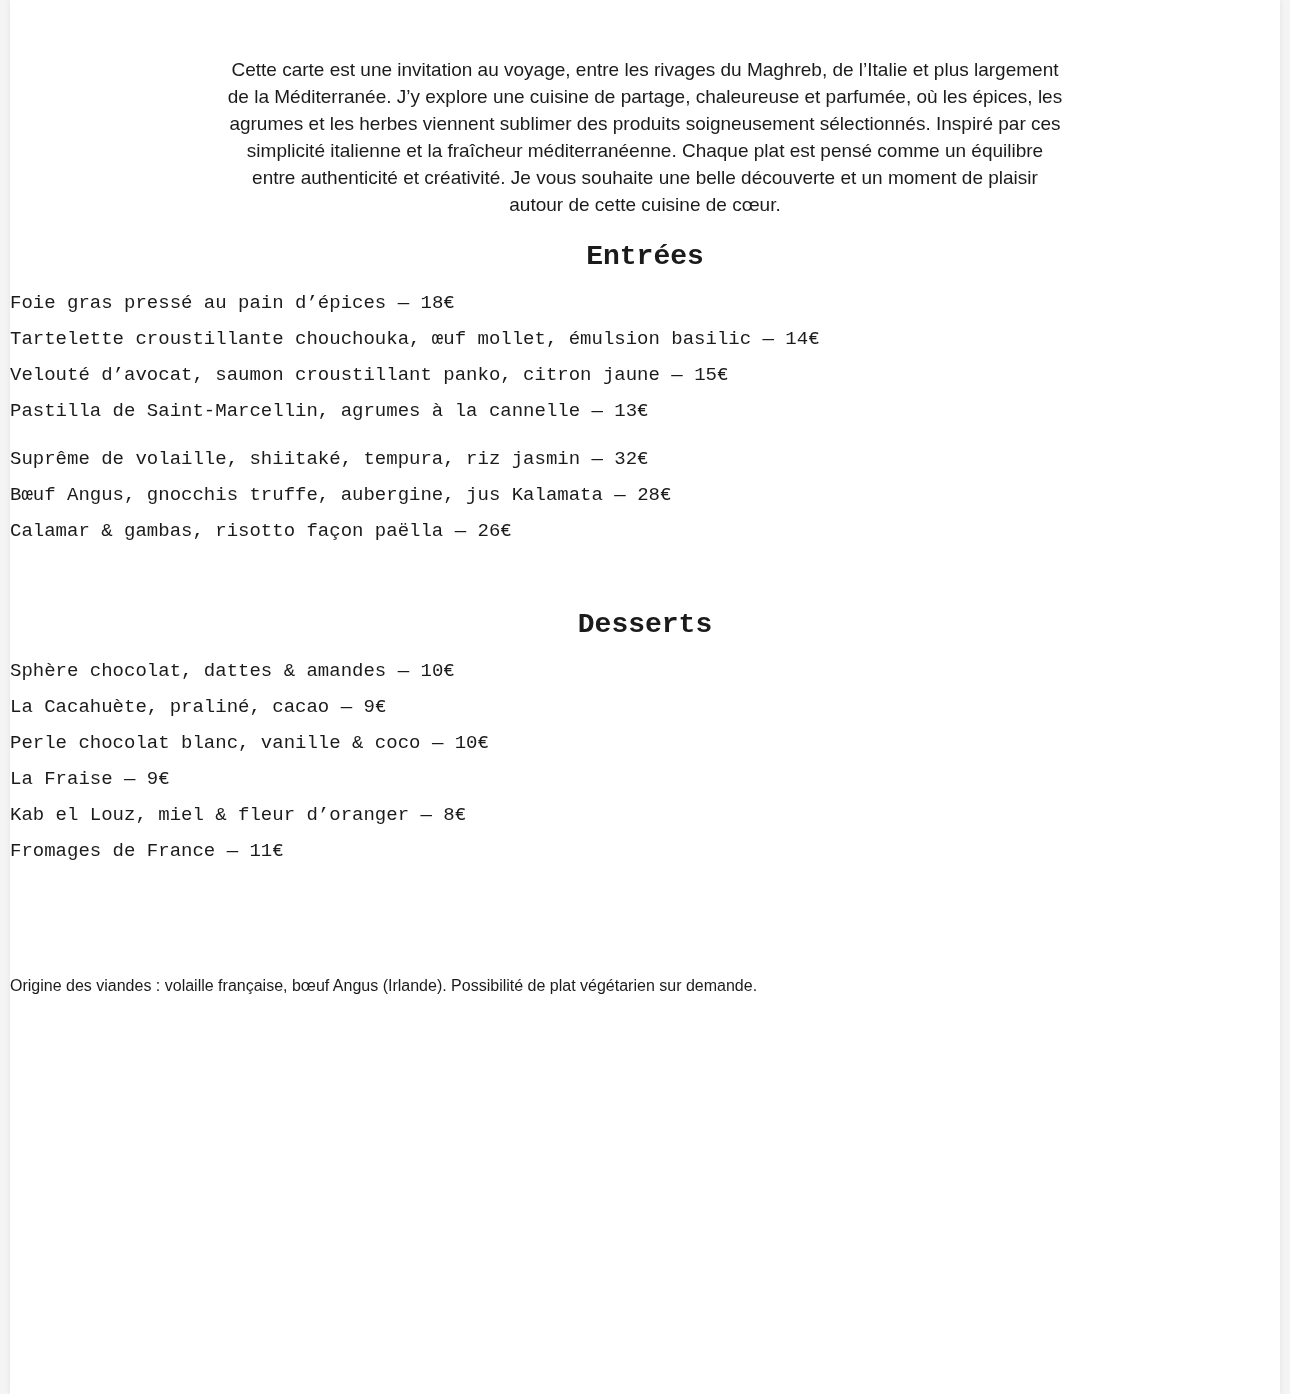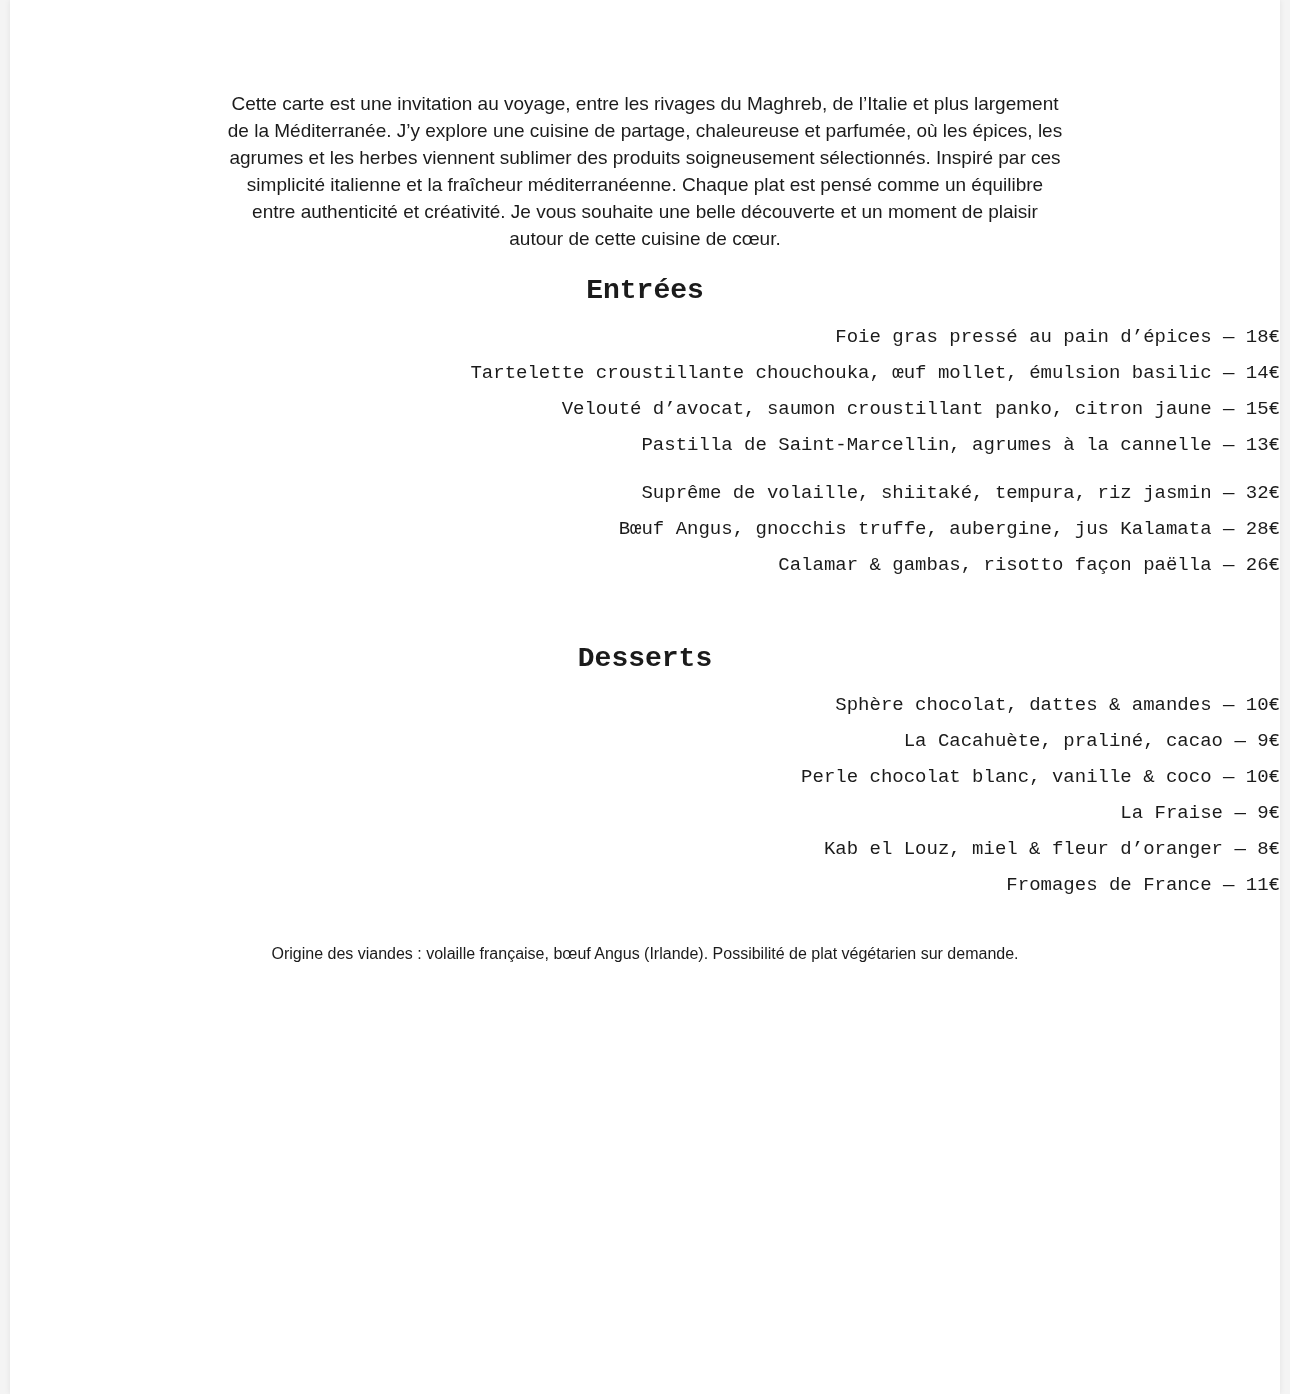--- a/index.html
+++ b/index.html
@@ -18,21 +18,21 @@
   }
   .paper {
     position: absolute;
     left: 10px;
     top: 0;
     width: 1270px;
     height: 1394px;
     background: #ffffff;
     box-shadow: 0 0 6px rgba(0,0,0,0.08);
     box-sizing: border-box;
-    padding-top: 90px;
+    padding-top: 56px;
   }
   .intro {
     text-align: center;
     font-size: 19px;
     line-height: 27px;
     margin: 0;
   }
   .intro .line {
     display: block;
     white-space: nowrap;
@@ -53,26 +53,26 @@
   }
   .section-title.later {
     margin-top: 60px;
   }
   .items {
     margin-top: 12px;
   }
   .menu-item {
     font-size: 19px;
     line-height: 36px;
-    text-align: right;
+    text-align: left;
     white-space: nowrap;
   }
   .footer-note {
-    margin-top: 40px;
-    text-align: center;
+    margin-top: 106px;
+    text-align: left;
     font-size: 16px;
     line-height: 22px;
     white-space: nowrap;
   }
 </style>
 </head>
 <body>
 
 <div class="viewport">
   <div class="paper">

